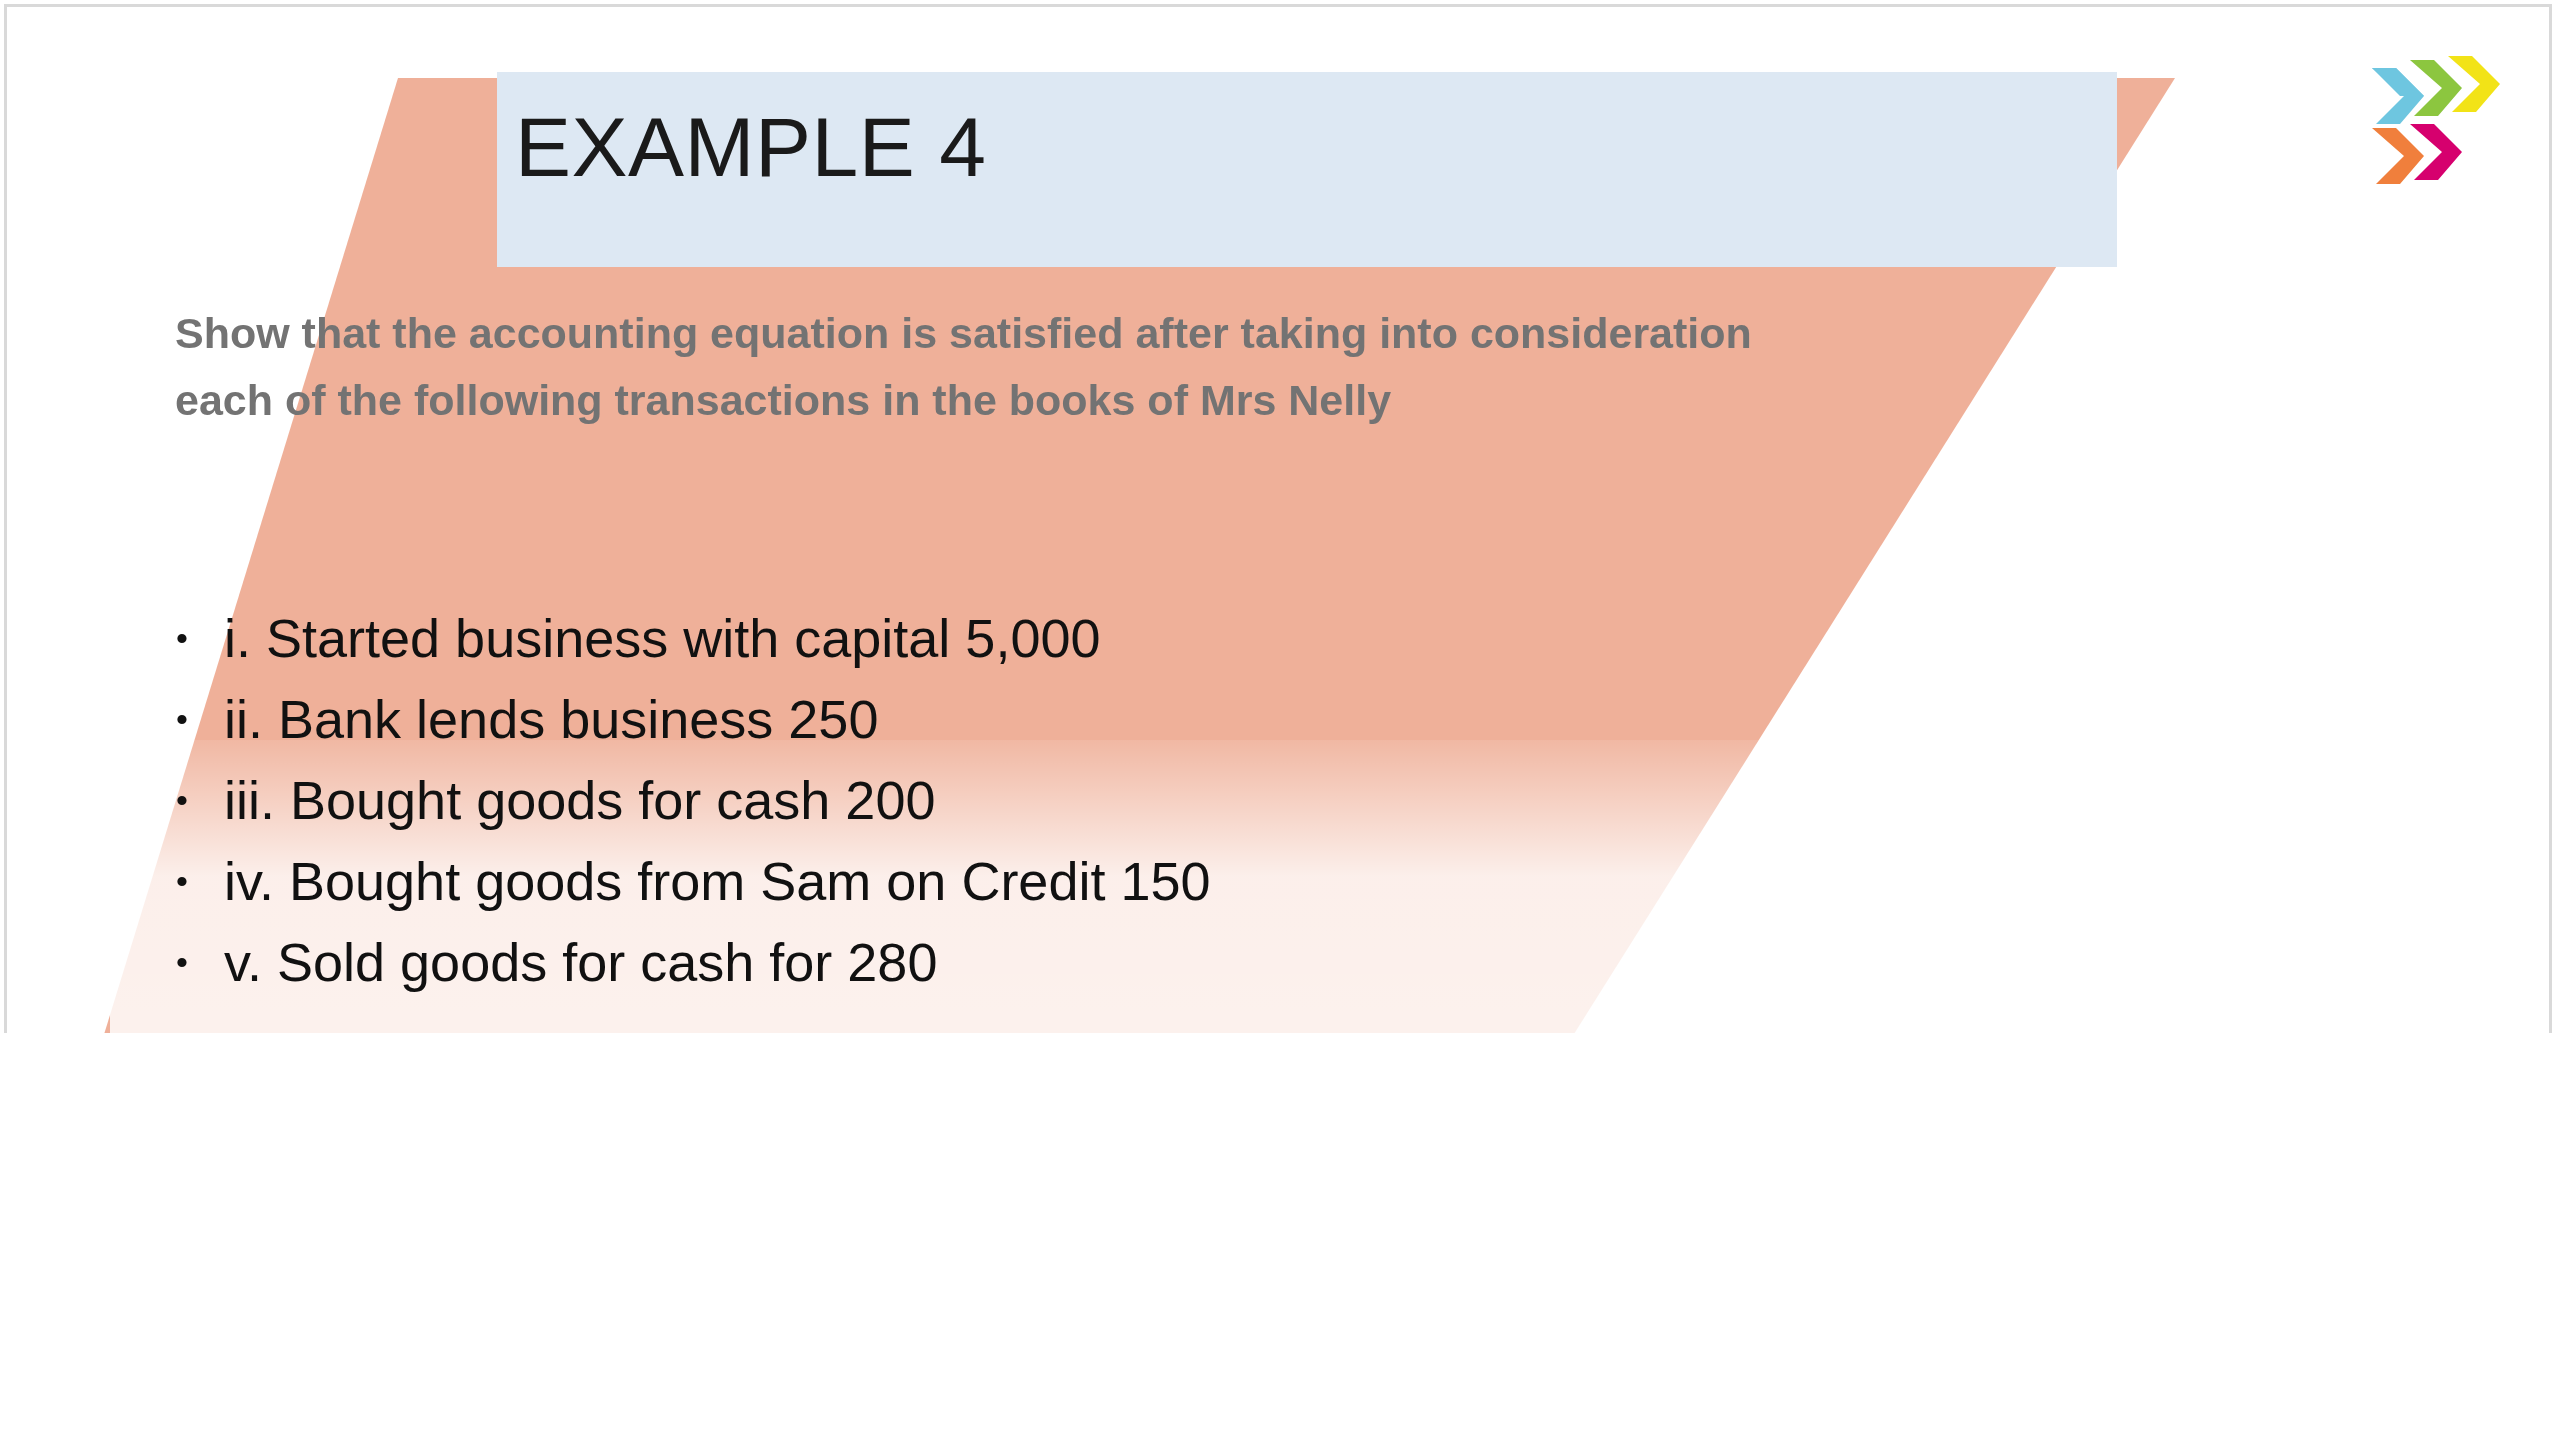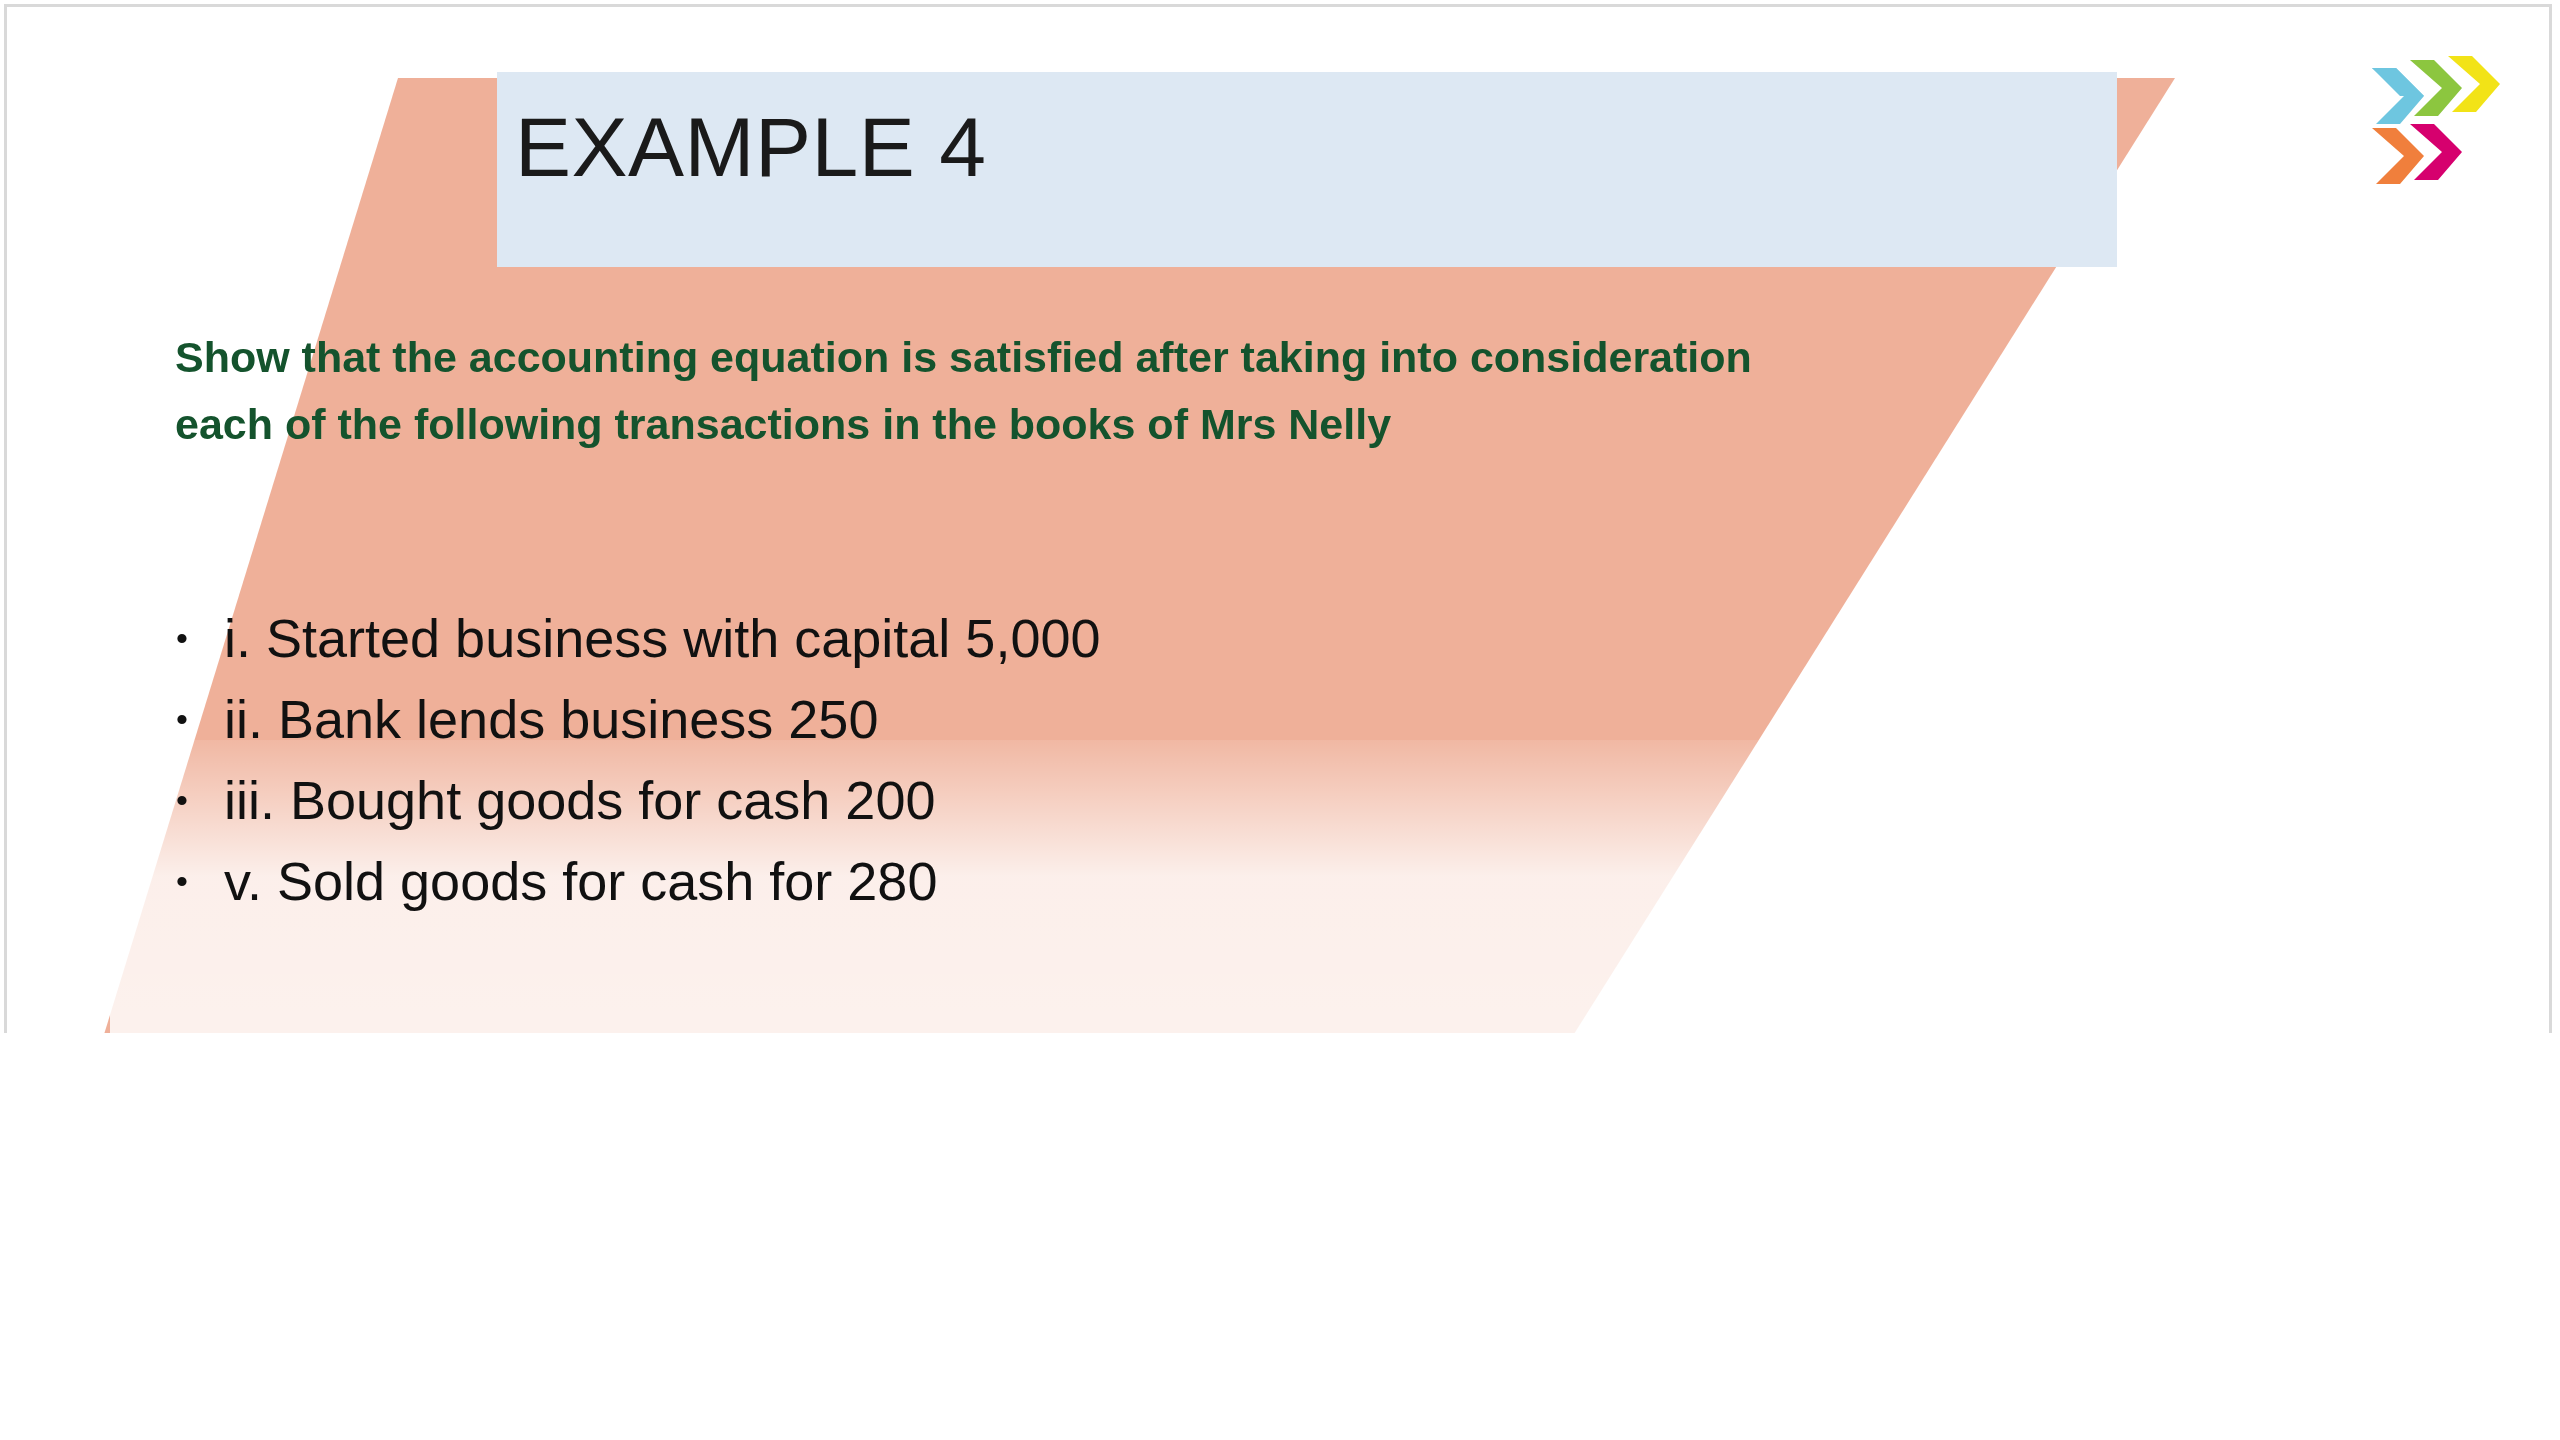--- a/index.html
+++ b/index.html
@@ -82,25 +82,25 @@
     color: #1a1a1a;
     letter-spacing: 0.5px;
     line-height: 1.05;
     white-space: nowrap;
   }
 
   
   .prompt {
     position: absolute;
     left: 175px;
-    top: 324px;
+    top: 300px;
     width: 2120px;
     font-size: 43px;
     font-weight: 700;
-    color: #14532d;
+    color: #737373;
     line-height: 1.55;
   }
   .prompt span {
     display: block;
   }
 
   
   .bullets {
     position: absolute;
     left: 172px;
@@ -153,20 +153,21 @@
 
   <div class="prompt">
     <span>Show that the accounting equation is satisfied after taking into consideration</span>
     <span>each of the following transactions in the books of Mrs Nelly</span>
   </div>
 
   <ul class="bullets">
     <li>i. Started business with capital 5,000</li>
     <li>ii. Bank lends business 250</li>
     <li>iii. Bought goods for cash 200</li>
+    <li>iv. Bought goods from Sam on Credit 150</li>
     <li>v. Sold goods for cash for 280</li>
   </ul>
 
   <svg class="logo" viewBox="0 0 180 180">
 
     <polygon points="6,18 30,18 58,46 34,46" fill="#6ec6e0"></polygon>
     <polygon points="6,46 30,46 58,46 34,46" fill="#6ec6e0"></polygon>
     <polygon points="6,18 30,18 58,46 34,74 10,74 38,46" fill="#6ec6e0"></polygon>
 
     <polygon points="44,10 68,10 96,38 72,66 48,66 76,38" fill="#8cc63f"></polygon>

